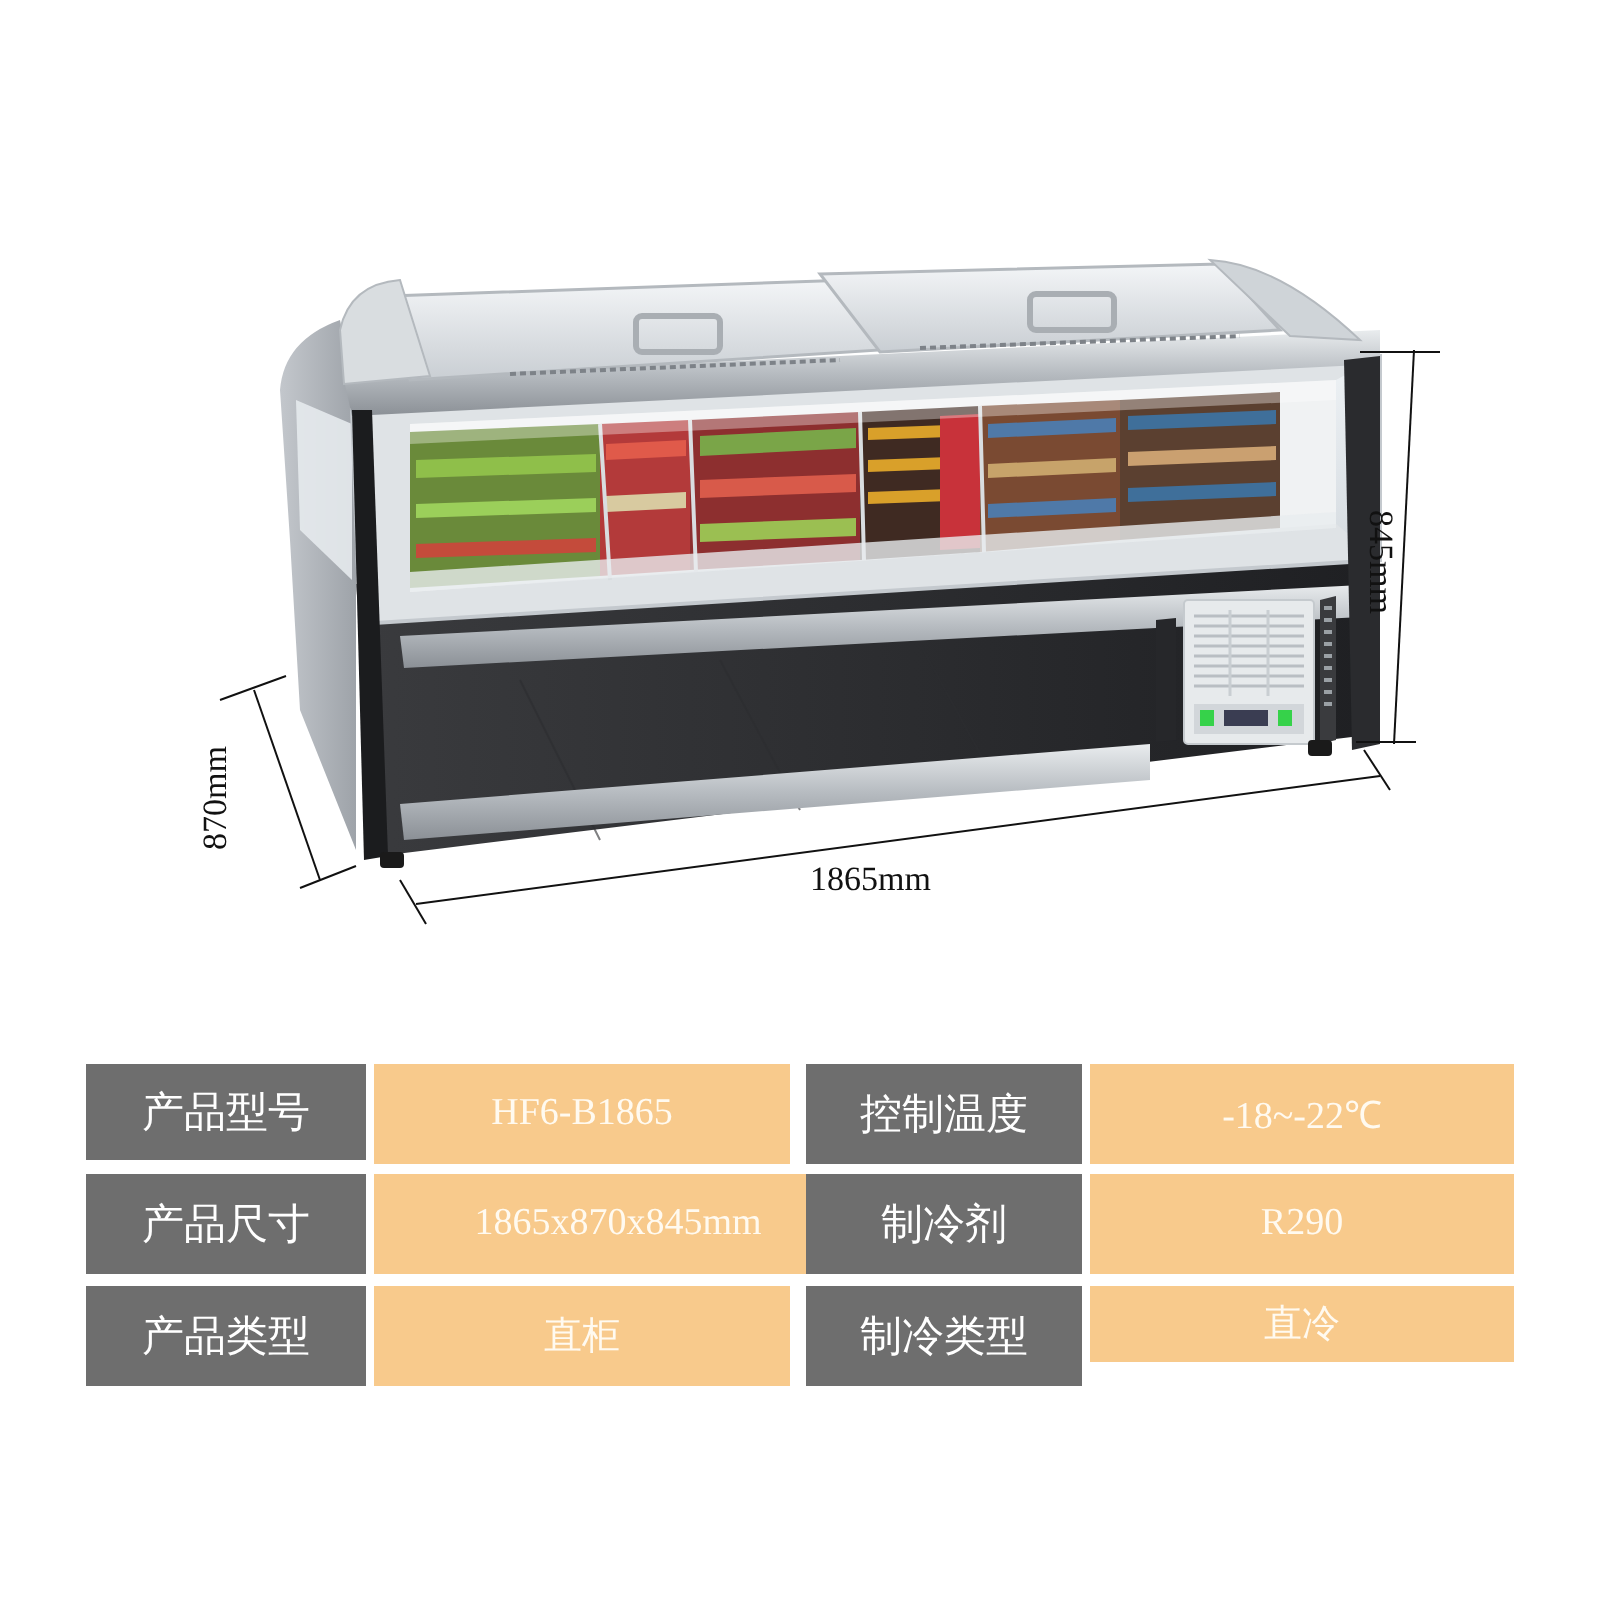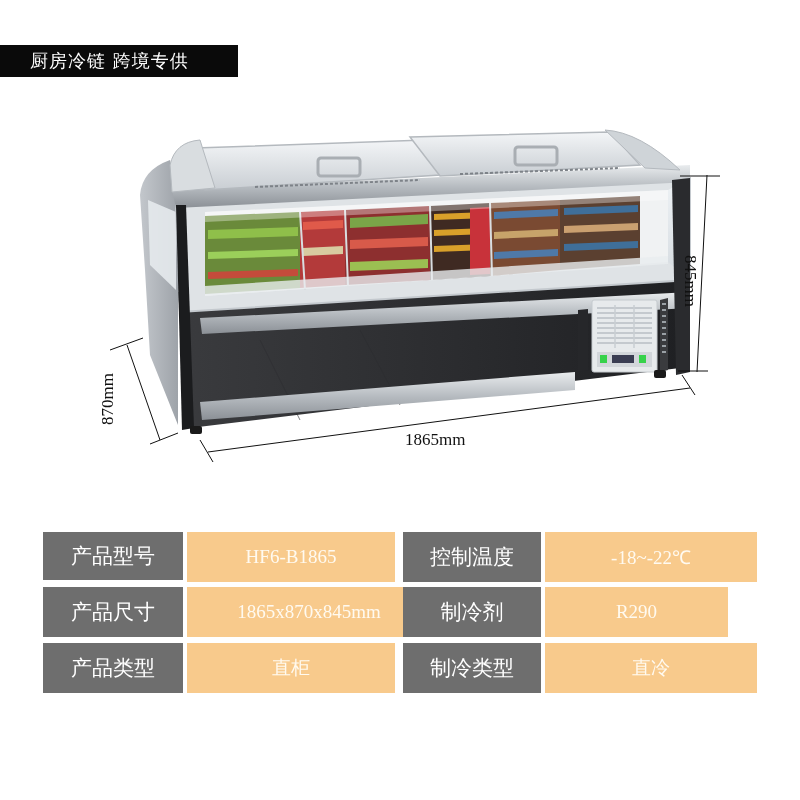--- a/index.html
+++ b/index.html
@@ -43,21 +43,20 @@
     position: absolute; display: flex; align-items: center; justify-content: center;
     font-size: 20px; color: #ffffff;
   }
   .cell.label { background: #6e6e6e; font-family: "DejaVu Sans", sans-serif; font-size: 21px; }
   .cell.value { background: #f8ca8c; font-family: Liberation Serif, serif; font-size: 19px; color: #fffaf0; }
 </style>
 </head>
 <body>
 
 <div class="brand">
-  <div class="brand-bottom">厨房冷链 跨境专供</div>
 </div>
 
 <div class="product">
   <svg width="800" height="520" viewBox="0 0 800 520">
     <defs>
       <linearGradient id="lidG" x1="0" y1="0" x2="0" y2="1">
         <stop offset="0" stop-color="#f3f5f7"></stop>
         <stop offset="1" stop-color="#c9ced3"></stop>
       </linearGradient>
       <linearGradient id="railG" x1="0" y1="0" x2="0" y2="1">
@@ -185,19 +184,19 @@
 <div class="spec">
 
   <div class="cell label" style="left:43px; top:532px; width:140px; height:48px;">产品型号</div>
   <div class="cell value" style="left:187px; top:532px; width:208px; height:50px;">HF6-B1865</div>
   <div class="cell label" style="left:403px; top:532px; width:138px; height:50px;">控制温度</div>
   <div class="cell value" style="left:545px; top:532px; width:212px; height:50px;">-18~-22℃</div>
 
   <div class="cell label" style="left:43px; top:587px; width:140px; height:50px;">产品尺寸</div>
   <div class="cell value" style="left:187px; top:587px; width:244px; height:50px;">1865x870x845mm</div>
   <div class="cell label" style="left:403px; top:587px; width:138px; height:50px;">制冷剂</div>
-  <div class="cell value" style="left:545px; top:587px; width:183px; height:50px;">R290</div>
+  <div class="cell value" style="left:545px; top:587px; width:212px; height:50px;">R290</div>
 
   <div class="cell label" style="left:43px; top:643px; width:140px; height:50px;">产品类型</div>
   <div class="cell value" style="left:187px; top:643px; width:208px; height:50px;">直柜</div>
   <div class="cell label" style="left:403px; top:643px; width:138px; height:50px;">制冷类型</div>
-  <div class="cell value" style="left:545px; top:643px; width:212px; height:50px;">直冷</div>
+  <div class="cell value" style="left:545px; top:643px; width:212px; height:38px;">直冷</div>
 </div>
 
 </body></html>

